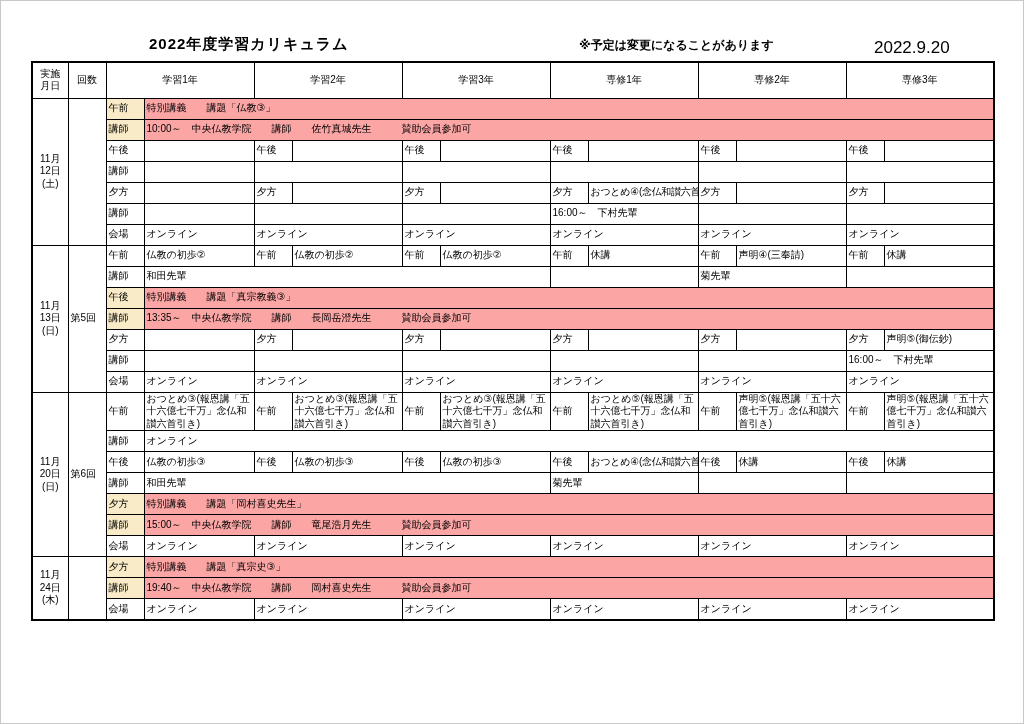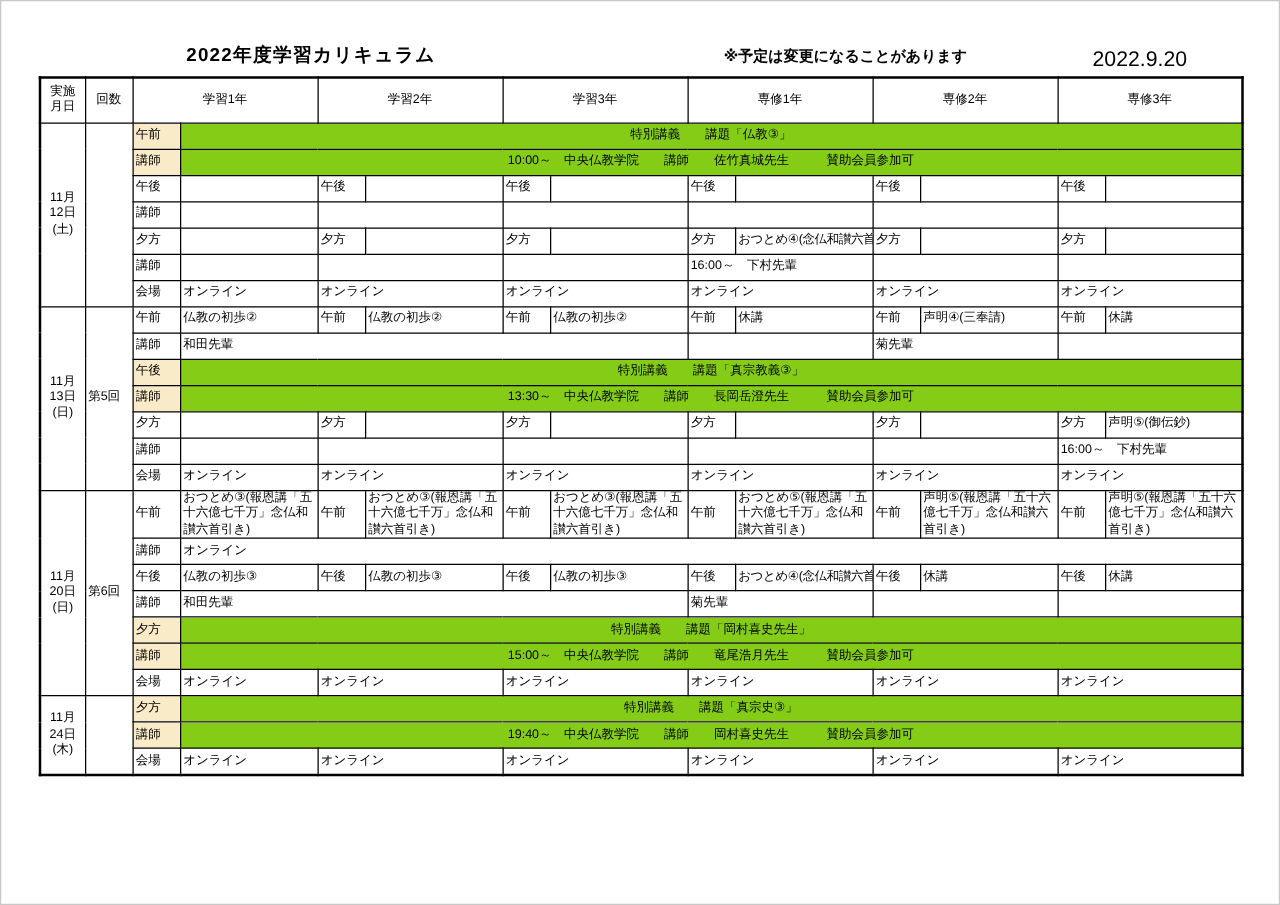--- a/index.html
+++ b/index.html
@@ -29,21 +29,21 @@
   }
   tr{height:21px;}
   tr.hdr{height:36px;}
   tr.tall{height:30px;}
   .pre{white-space:pre-line;text-align:center;}
   .ctr{}
   .lbl{text-align:left;padding-left:3px;}
   .tan{background:#FAEBC8;}
   .sm{font-size:8px;line-height:1.18;padding:1px 2px;}
   .xs{font-size:7.5px;white-space:nowrap;letter-spacing:-0.3px;}
-  .banner{text-align:center;background:#84cc16;font-size:11px;}
+  .banner{text-align:left;background:#fca5a5;font-size:11px;}
 </style>
 </head>
 <body>
 
 <div class="sheet">
 
   <div class="topbar">
     <div class="title">2022年度学習カリキュラム</div>
     <div class="note">※予定は変更になることがあります</div>
     <div class="rev">2022.9.20</div>
@@ -172,21 +172,21 @@
       <td colspan="2"></td>
       <td colspan="2" class="ctr">菊先輩</td>
       <td colspan="2"></td>
     </tr>
     <tr>
       <td class="lbl tan">午後</td>
       <td class="banner" colspan="11">特別講義　　講題「真宗教義③」</td>
     </tr>
     <tr>
       <td class="lbl tan">講師</td>
-      <td class="banner" colspan="11">13:30～　中央仏教学院　　講師　　長岡岳澄先生　　　賛助会員参加可</td>
+      <td class="banner" colspan="11">13:35～　中央仏教学院　　講師　　長岡岳澄先生　　　賛助会員参加可</td>
     </tr>
     <tr>
       <td class="lbl">夕方</td>
           <td></td>
       <td class="lbl">夕方</td>
           <td></td>
       <td class="lbl">夕方</td>
           <td></td>
       <td class="lbl">夕方</td>
           <td></td>

